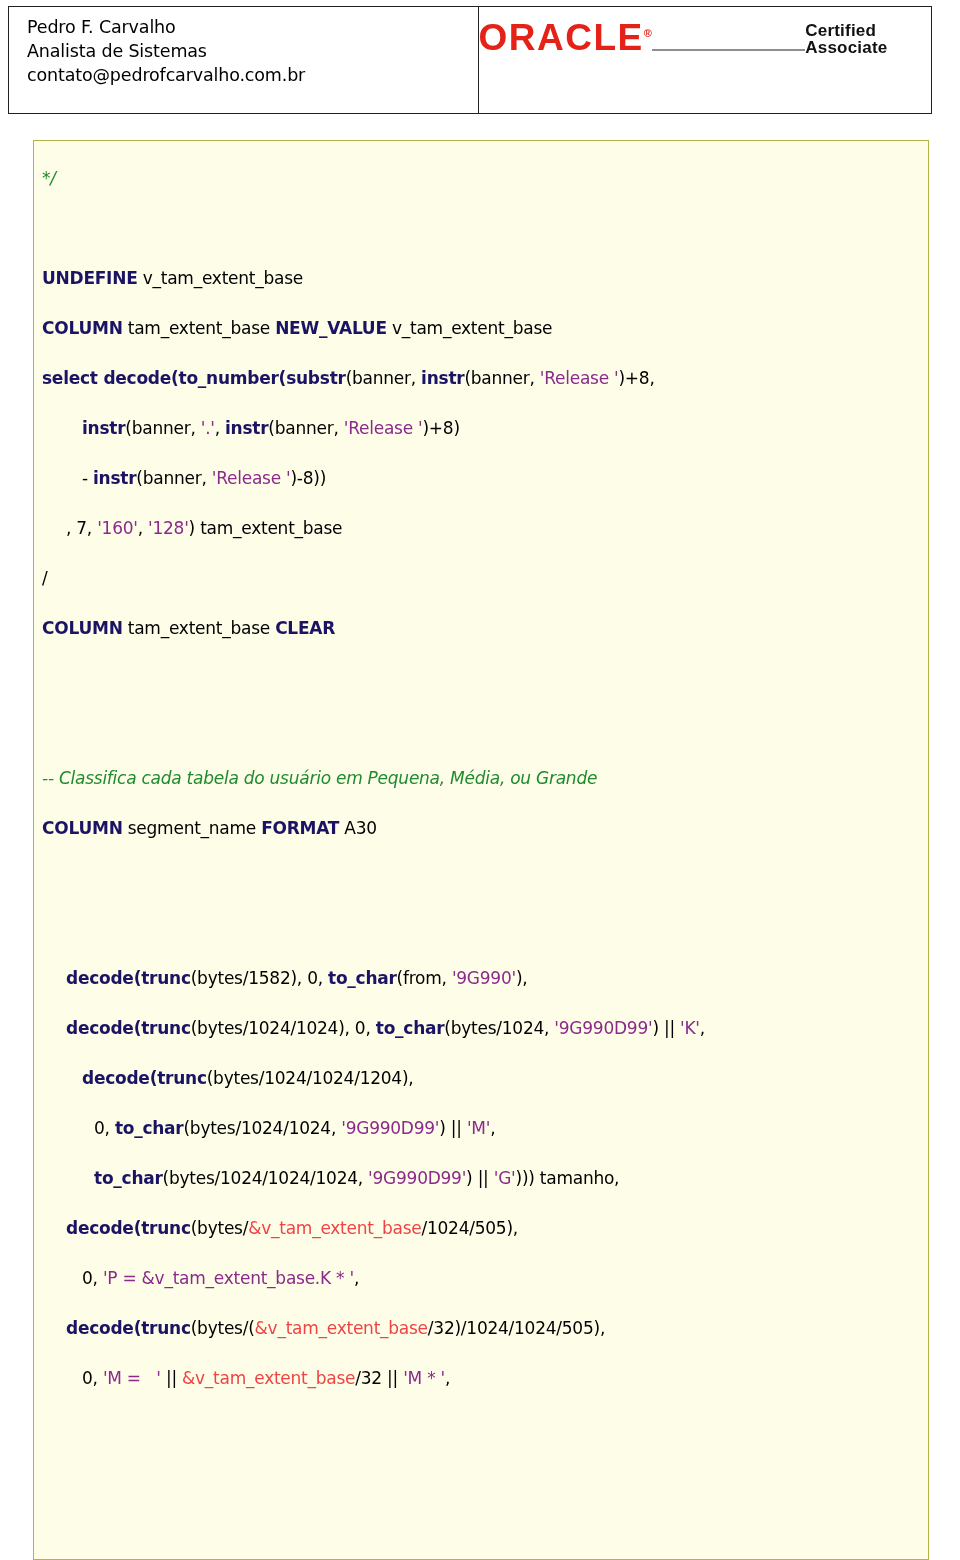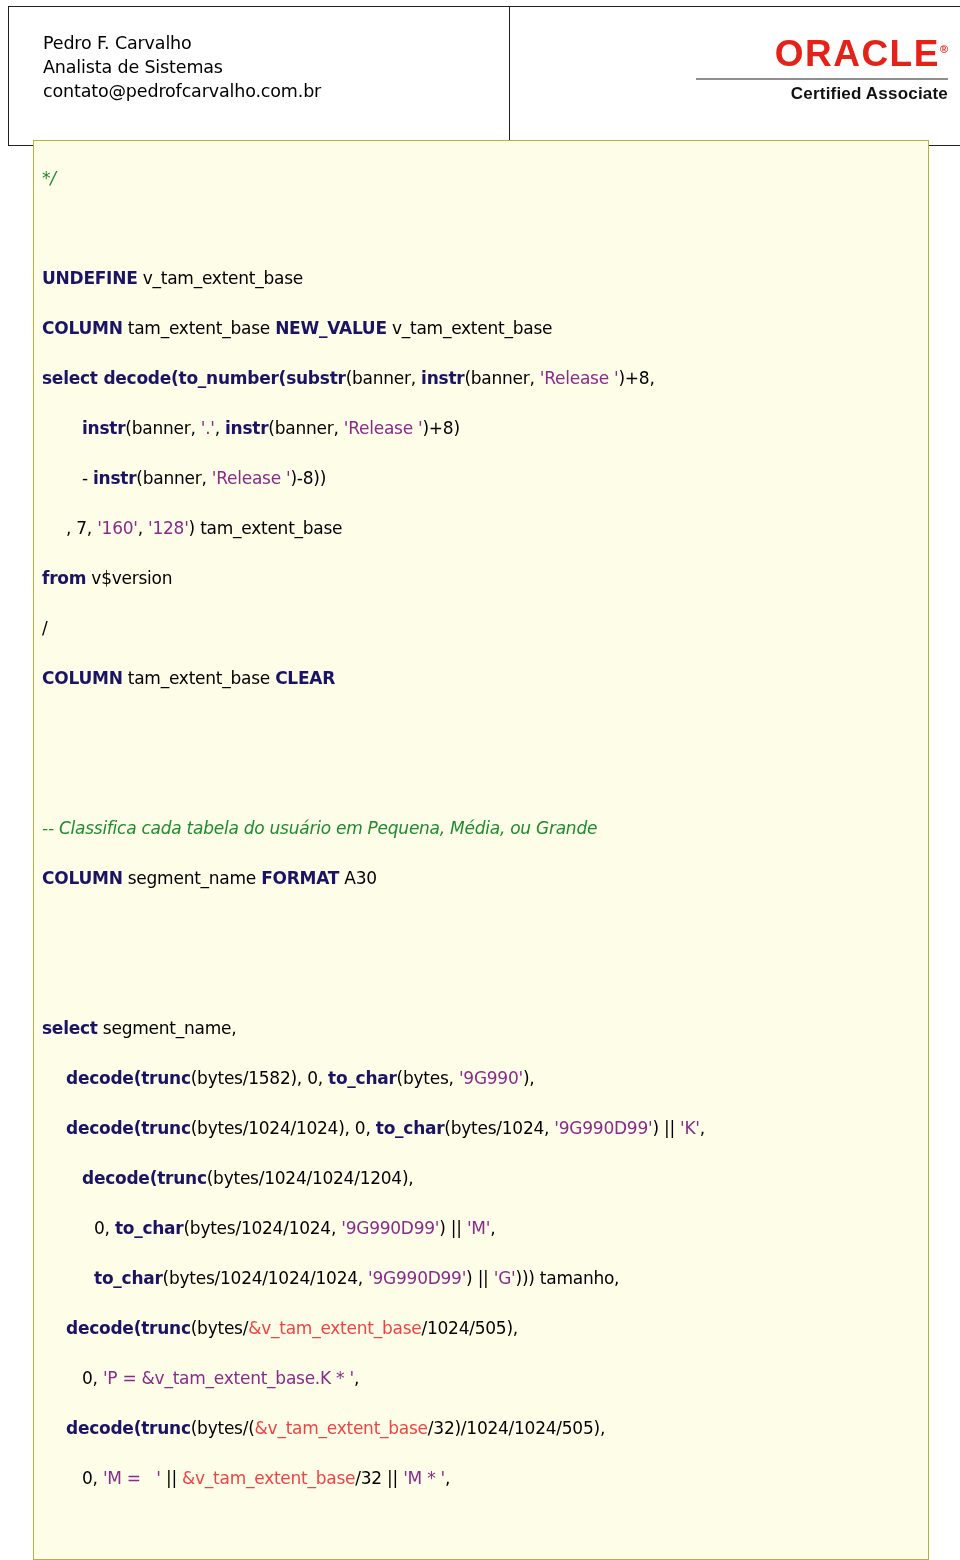--- a/index.html
+++ b/index.html
@@ -17,40 +17,40 @@
   
   .header-table {
     width: 924px;
     margin: 6px 0 0 8px;
     border-collapse: collapse;
     table-layout: fixed;
   }
   .header-table td {
     border: 1.5px solid #231f20;
     vertical-align: top;
-    padding: 16px;
+    padding: 0;
     height: 106px;
   }
   .hdr-left  { width: 468px; }
   .hdr-right { width: 452px; }
 
   .contact-block {
     padding: 9px 0 0 18px;
     font-family: "DejaVu Sans", sans-serif;
     font-size: 17.5px;
     line-height: 1.37;
     color: #000000;
     letter-spacing: -0.15px;
   }
   .contact-block div { white-space: nowrap; }
 
   
   .oracle-block {
     display: flex;
-    flex-direction: column;
+    flex-direction: row;
     align-items: flex-end;
     padding: 12px 30px 0 0;
   }
   .oracle-word {
     font-family: "Liberation Sans", sans-serif;
     font-size: 37px;
     font-weight: bold;
     letter-spacing: 1.5px;
     color: #e42217;
     line-height: 1;
@@ -141,31 +141,29 @@
 
 <div class="code-box" id="code-box" style="background: rgb(253, 253, 232); border-color: rgb(179, 179, 70);">
     <div class="code-line i0"><span class="cmt">*/</span></div>
     <div class="code-line i0 blank">&nbsp;</div>
     <div class="code-line i0"><span class="kw">UNDEFINE</span><span class="pl"> v_tam_extent_base</span></div>
     <div class="code-line i0"><span class="kw">COLUMN</span><span class="pl"> tam_extent_base </span><span class="kw">NEW_VALUE</span><span class="pl"> v_tam_extent_base</span></div>
     <div class="code-line i0"><span class="kw">select decode(</span><span class="kw">to_number(</span><span class="kw">substr</span><span class="pl">(banner, </span><span class="kw">instr</span><span class="pl">(banner, </span><span class="str">'Release '</span><span class="pl">)+8,</span></div>
     <div class="code-line i2"><span class="kw">instr</span><span class="pl">(banner, </span><span class="str">'.'</span><span class="pl">, </span><span class="kw">instr</span><span class="pl">(banner, </span><span class="str">'Release '</span><span class="pl">)+8)</span></div>
     <div class="code-line i2"><span class="pl">- </span><span class="kw">instr</span><span class="pl">(banner, </span><span class="str">'Release '</span><span class="pl">)-8))</span></div>
     <div class="code-line i1"><span class="pl">, 7, </span><span class="str">'160'</span><span class="pl">, </span><span class="str">'128'</span><span class="pl">) tam_extent_base</span></div>
-    <div class="code-line i0"><span class="kw">from</span><span class="pl"> v$version</span></div>
     <div class="code-line i0"><span class="pl">/</span></div>
     <div class="code-line i0"><span class="kw">COLUMN</span><span class="pl"> tam_extent_base </span><span class="kw">CLEAR</span></div>
     <div class="code-line i0 blank">&nbsp;</div>
     <div class="code-line i0 blank">&nbsp;</div>
     <div class="code-line i0"><span class="cmt">-- Classifica cada tabela do usuário em Pequena, Média, ou Grande</span></div>
     <div class="code-line i0"><span class="kw">COLUMN</span><span class="pl"> segment_name </span><span class="kw">FORMAT</span><span class="pl"> A30</span></div>
     <div class="code-line i0 blank">&nbsp;</div>
     <div class="code-line i0 blank">&nbsp;</div>
-    <div class="code-line i0"><span class="kw">select</span><span class="pl"> segment_name,</span></div>
-    <div class="code-line i1"><span class="kw">decode(</span><span class="kw">trunc</span><span class="pl">(bytes/1582), 0, </span><span class="kw">to_char</span><span class="pl">(bytes, </span><span class="str">'9G990'</span><span class="pl">),</span></div>
+    <div class="code-line i1"><span class="kw">decode(</span><span class="kw">trunc</span><span class="pl">(bytes/1582), 0, </span><span class="kw">to_char</span><span class="pl">(from, </span><span class="str">'9G990'</span><span class="pl">),</span></div>
     <div class="code-line i1"><span class="kw">decode(</span><span class="kw">trunc</span><span class="pl">(bytes/1024/1024), 0, </span><span class="kw">to_char</span><span class="pl">(bytes/1024, </span><span class="str">'9G990D99'</span><span class="pl">) || </span><span class="str">'K'</span><span class="pl">,</span></div>
     <div class="code-line i2"><span class="kw">decode(</span><span class="kw">trunc</span><span class="pl">(bytes/1024/1024/1204),</span></div>
     <div class="code-line i3"><span class="pl">0, </span><span class="kw">to_char</span><span class="pl">(bytes/1024/1024, </span><span class="str">'9G990D99'</span><span class="pl">) || </span><span class="str">'M'</span><span class="pl">,</span></div>
     <div class="code-line i3"><span class="kw">to_char</span><span class="pl">(bytes/1024/1024/1024, </span><span class="str">'9G990D99'</span><span class="pl">) || </span><span class="str">'G'</span><span class="pl">))) tamanho,</span></div>
     <div class="code-line i1"><span class="kw">decode(</span><span class="kw">trunc</span><span class="pl">(bytes/</span><span class="var">&amp;v_tam_extent_base</span><span class="pl">/1024/505),</span></div>
     <div class="code-line i2"><span class="pl">0, </span><span class="str">'P = &amp;v_tam_extent_base.K * '</span><span class="pl">,</span></div>
     <div class="code-line i1"><span class="kw">decode(</span><span class="kw">trunc</span><span class="pl">(bytes/(</span><span class="var">&amp;v_tam_extent_base</span><span class="pl">/32)/1024/1024/505),</span></div>
     <div class="code-line i2"><span class="pl">0, </span><span class="str">'M =   '</span><span class="pl"> || </span><span class="var">&amp;v_tam_extent_base</span><span class="pl">/32 || </span><span class="str">'M * '</span><span class="pl">,</span></div>
     <div class="code-line i2"></div>
   </div>

